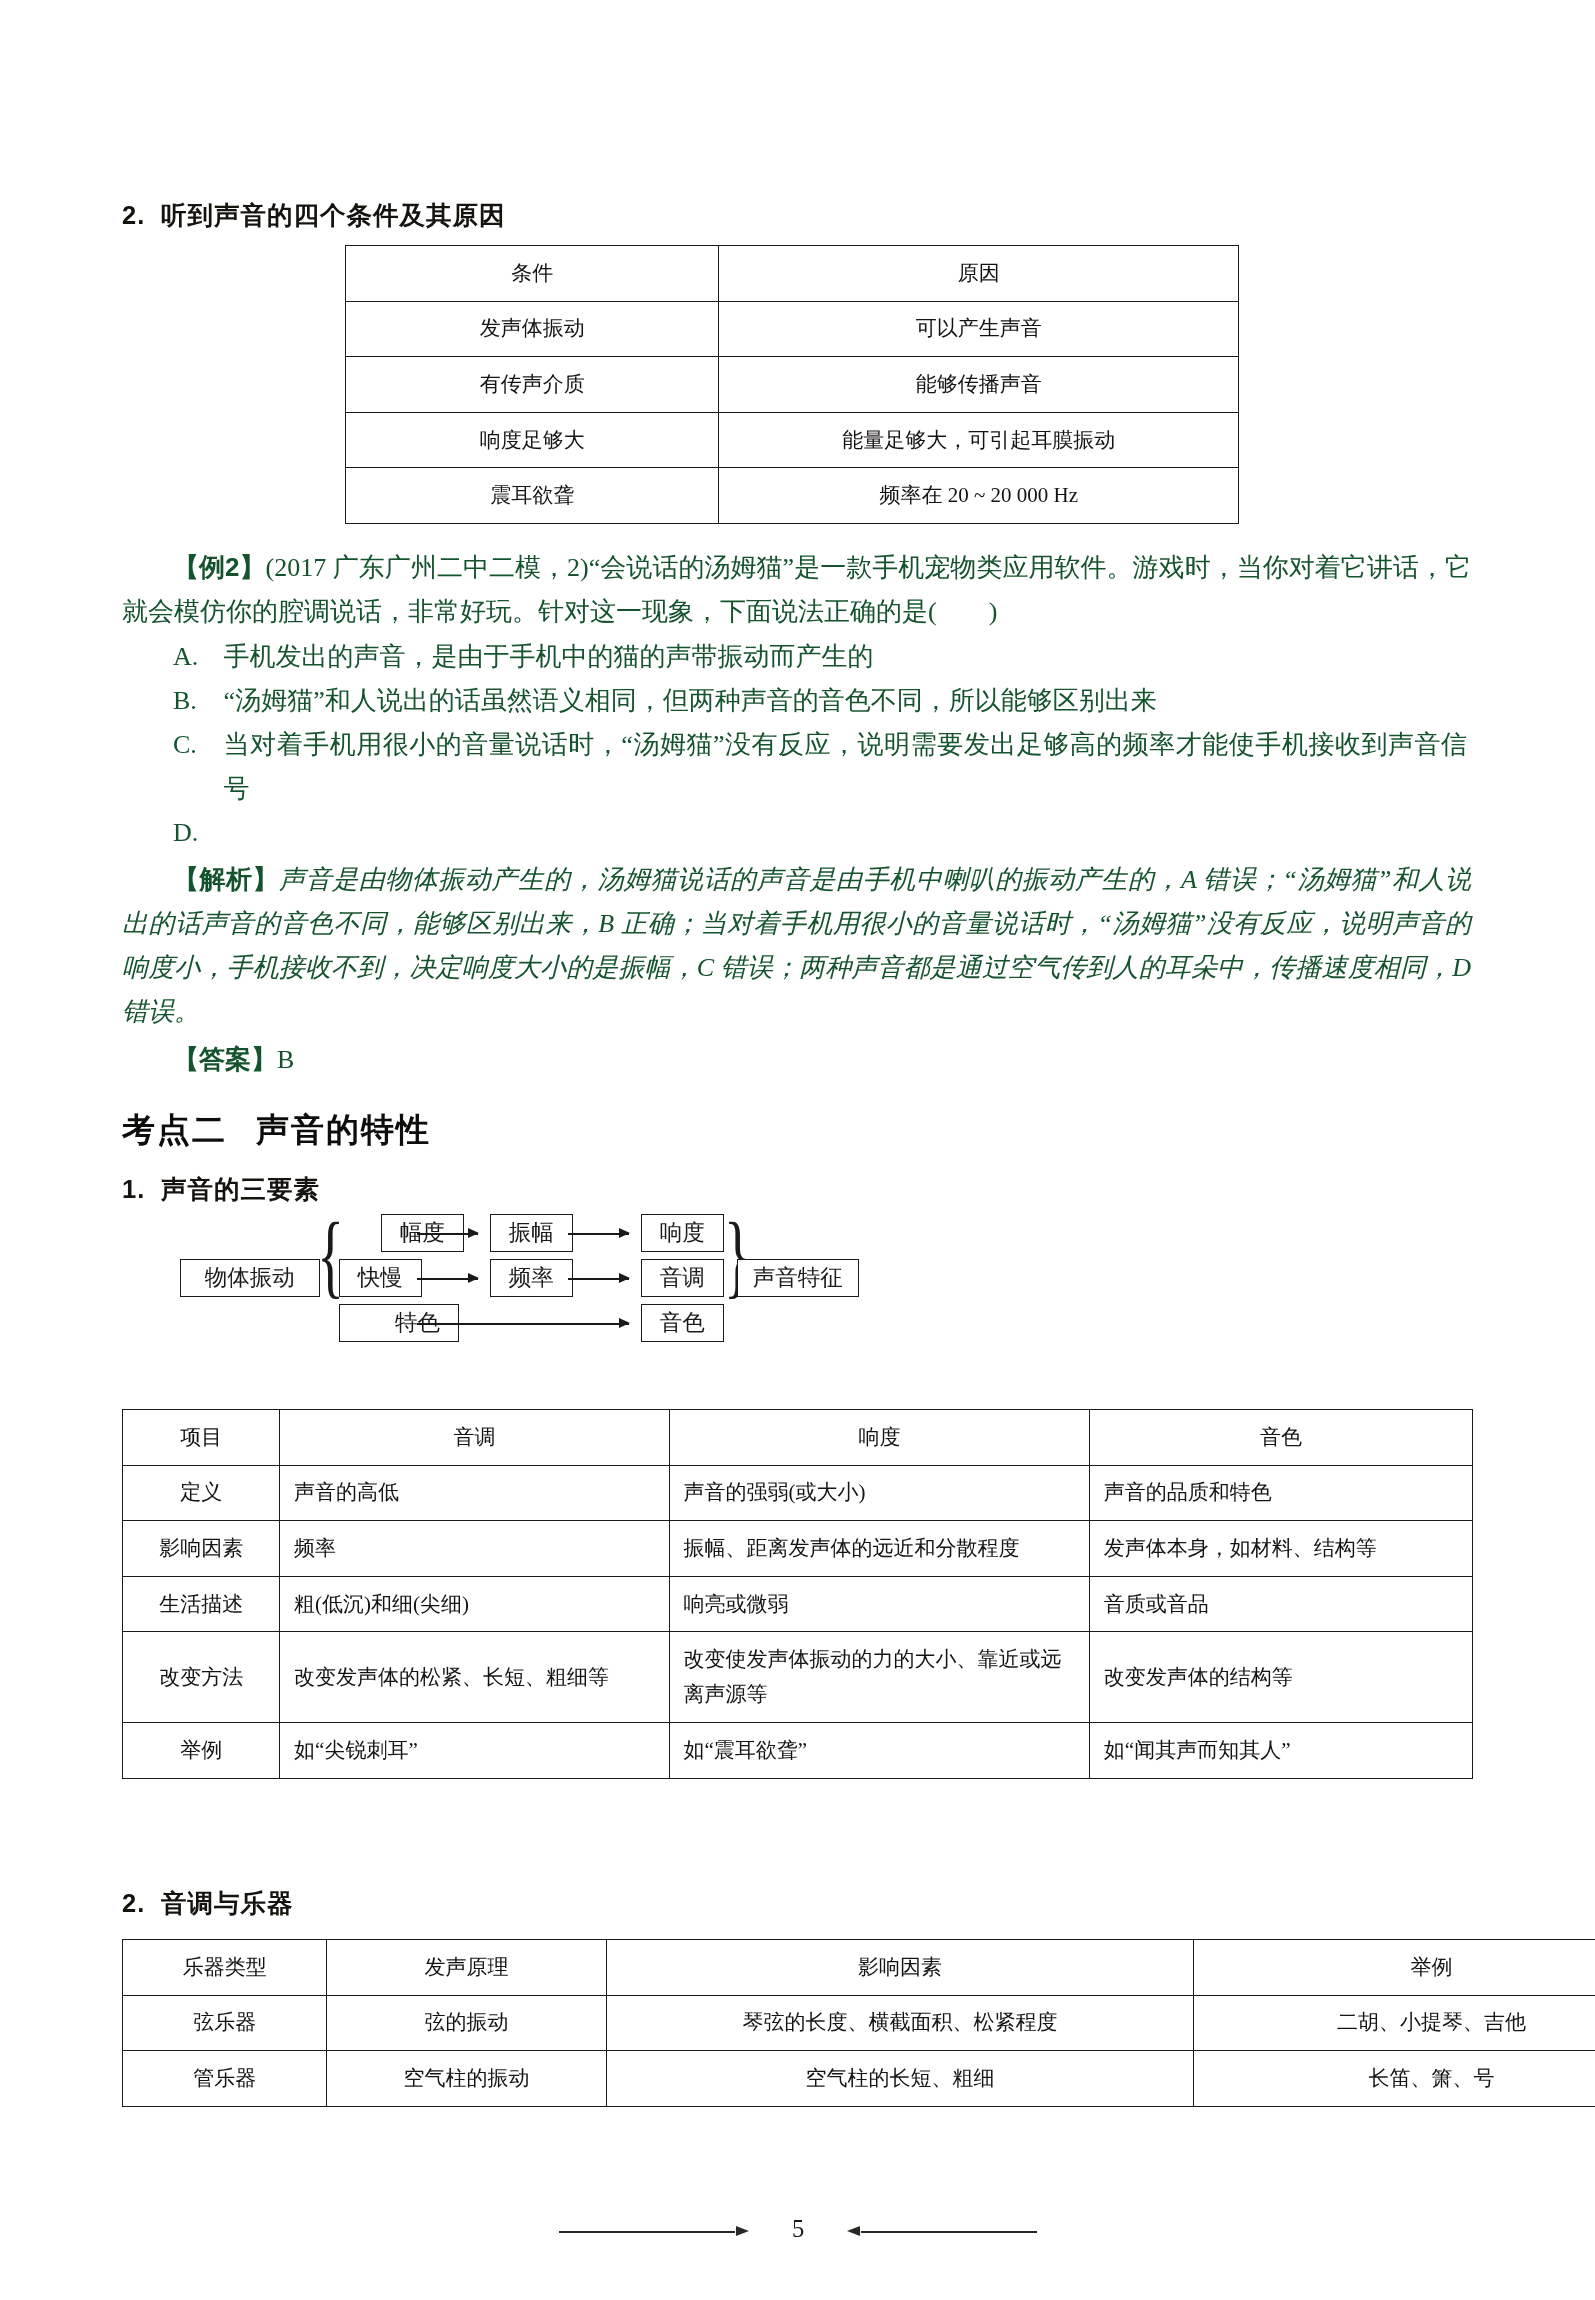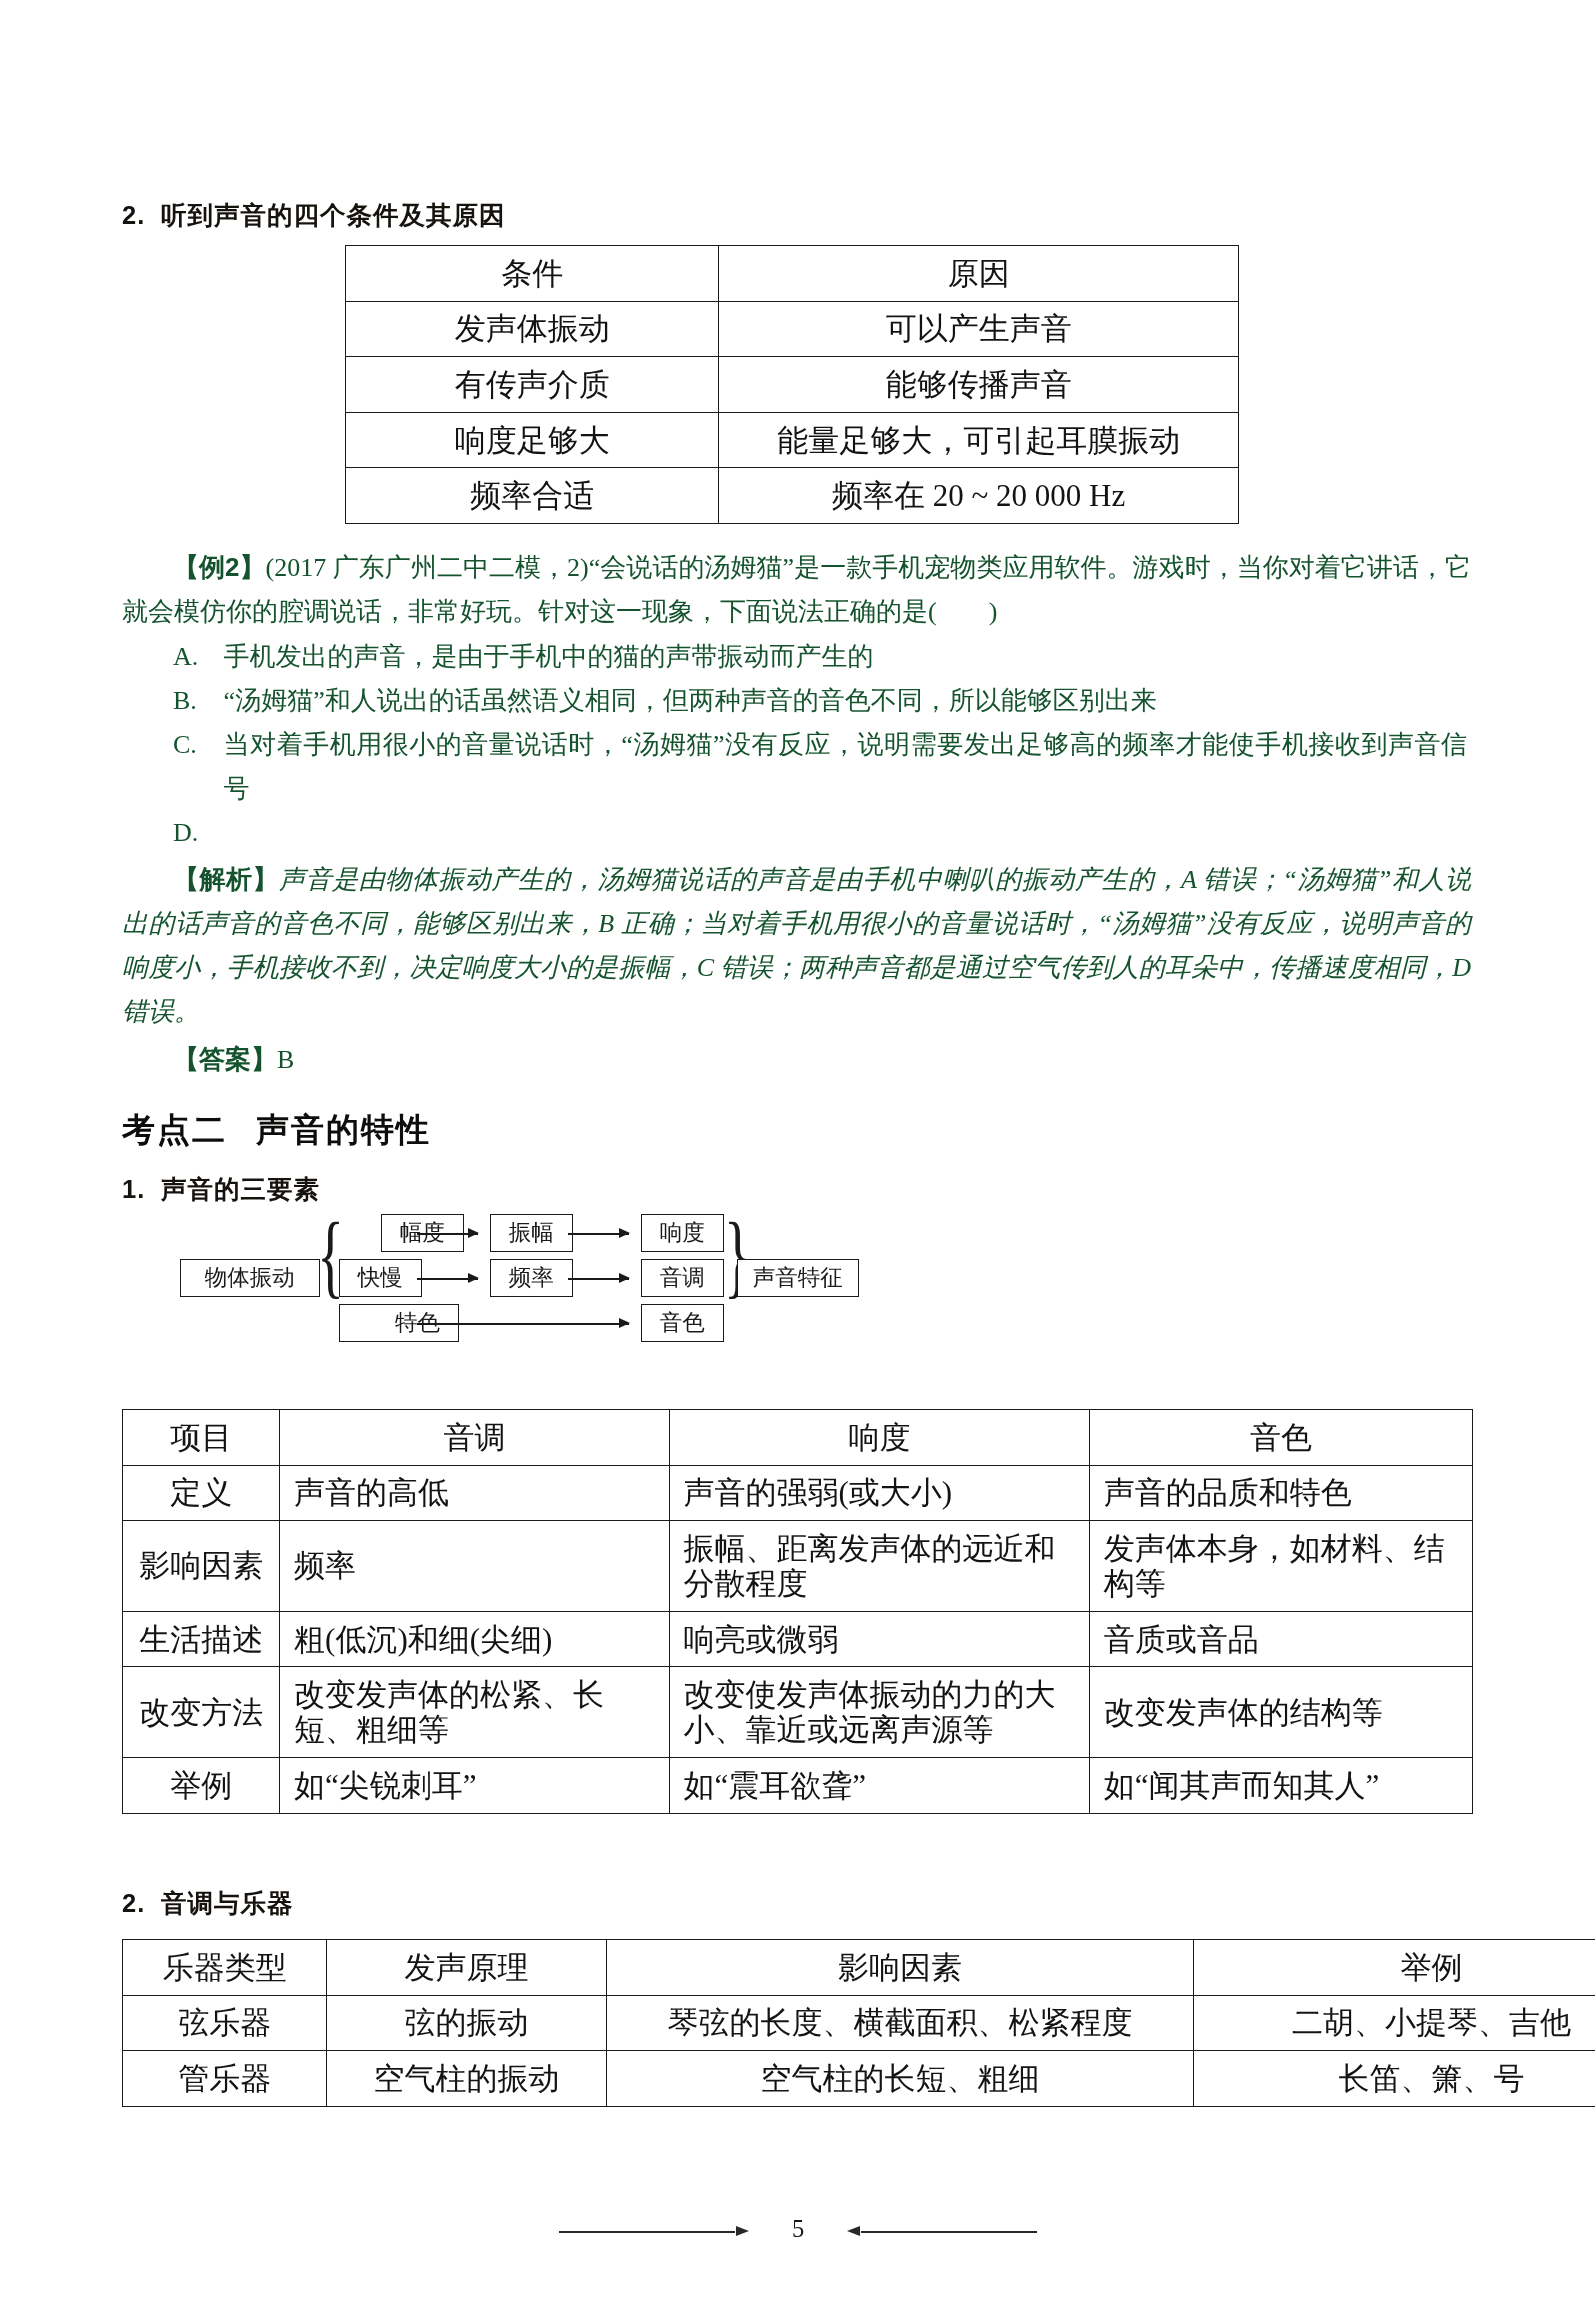--- a/index.html
+++ b/index.html
@@ -113,21 +113,21 @@
   .body-p {
     font-size: 26px;
     line-height: 44px;
     text-align: justify;
     color: #14532d;
   }
 
   
   table.tbl {
     border-collapse: collapse;
-    font-size: 31px;
+    font-size: 21px;
     color: #151311;
   }
   table.tbl td, table.tbl th {
     border: 1.6px solid #1c1a18;
     padding: 9.8px 13.7px;
     font-weight: normal;
     vertical-align: middle;
     line-height: 35px;
   }
   table.tbl th { font-weight: normal; }
@@ -236,21 +236,21 @@
       </tr>
       <tr>
         <td class="ctr">有传声介质</td>
         <td class="ctr">能够传播声音</td>
       </tr>
       <tr>
         <td class="ctr">响度足够大</td>
         <td class="ctr">能量足够大，可引起耳膜振动</td>
       </tr>
       <tr>
-        <td class="ctr">频率合适</td>
+        <td class="ctr">震耳欲聋</td>
         <td class="ctr">频率在 20 ~ 20 000 Hz</td>
       </tr>
     </tbody>
   </table>
 
   <div class="body-p" style="position:absolute; left:122px; top:545px; width:1349px; text-indent:51px;">
     <span style="font-family:'Liberation Sans',sans-serif; font-weight:bold;">【例2】</span><span>(2017 广东广州二中二模，2)</span><span>“会说话的汤姆猫”是一款手机宠物类应用软件。游戏时，当你对着它讲话，它就会模仿你的腔调说话，非常好玩。针对这一现象，下面说法正确的是(　　)</span>
   </div>
 
   <div style="position:absolute; left:173px; top:635px; width:1294px;">

